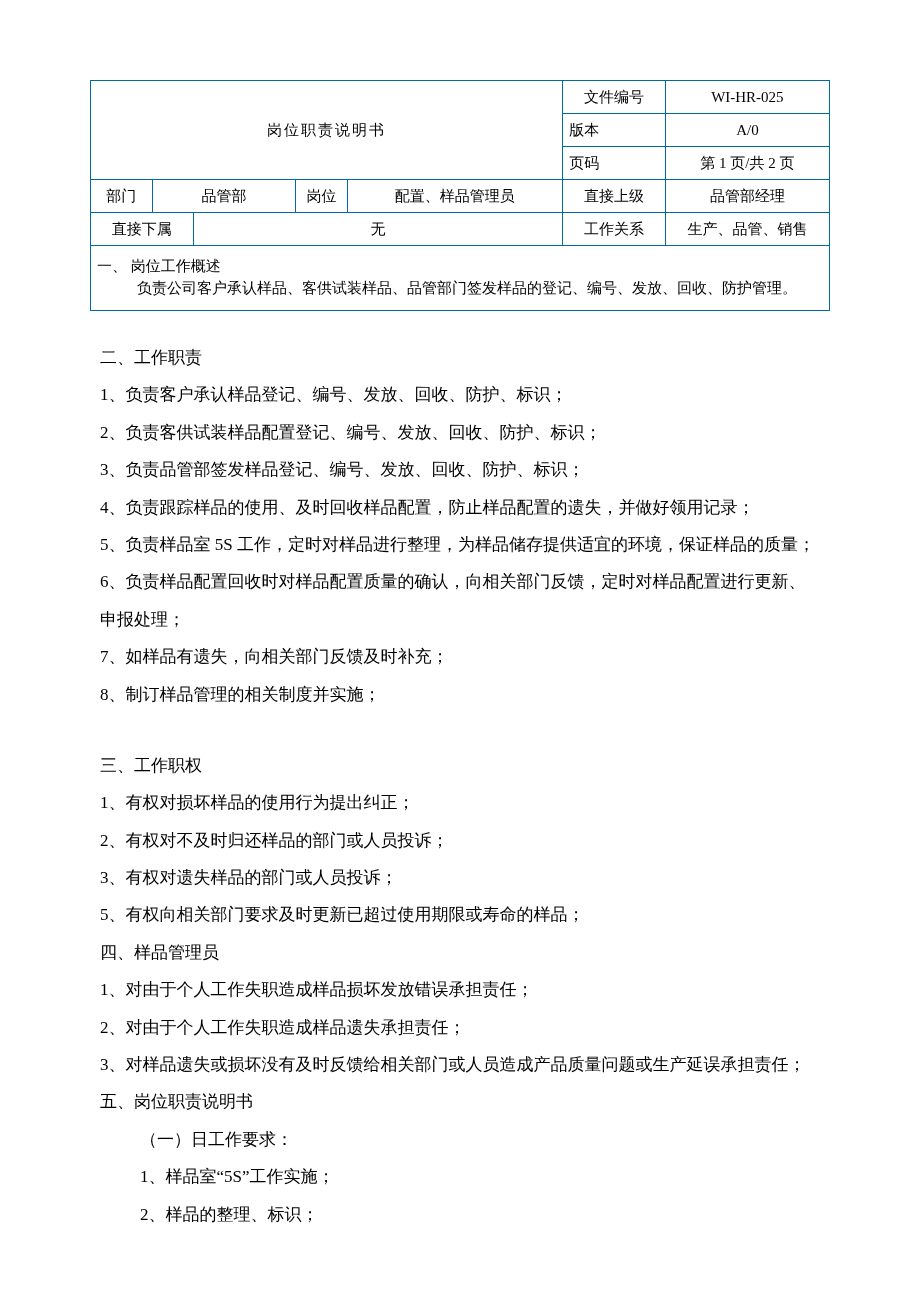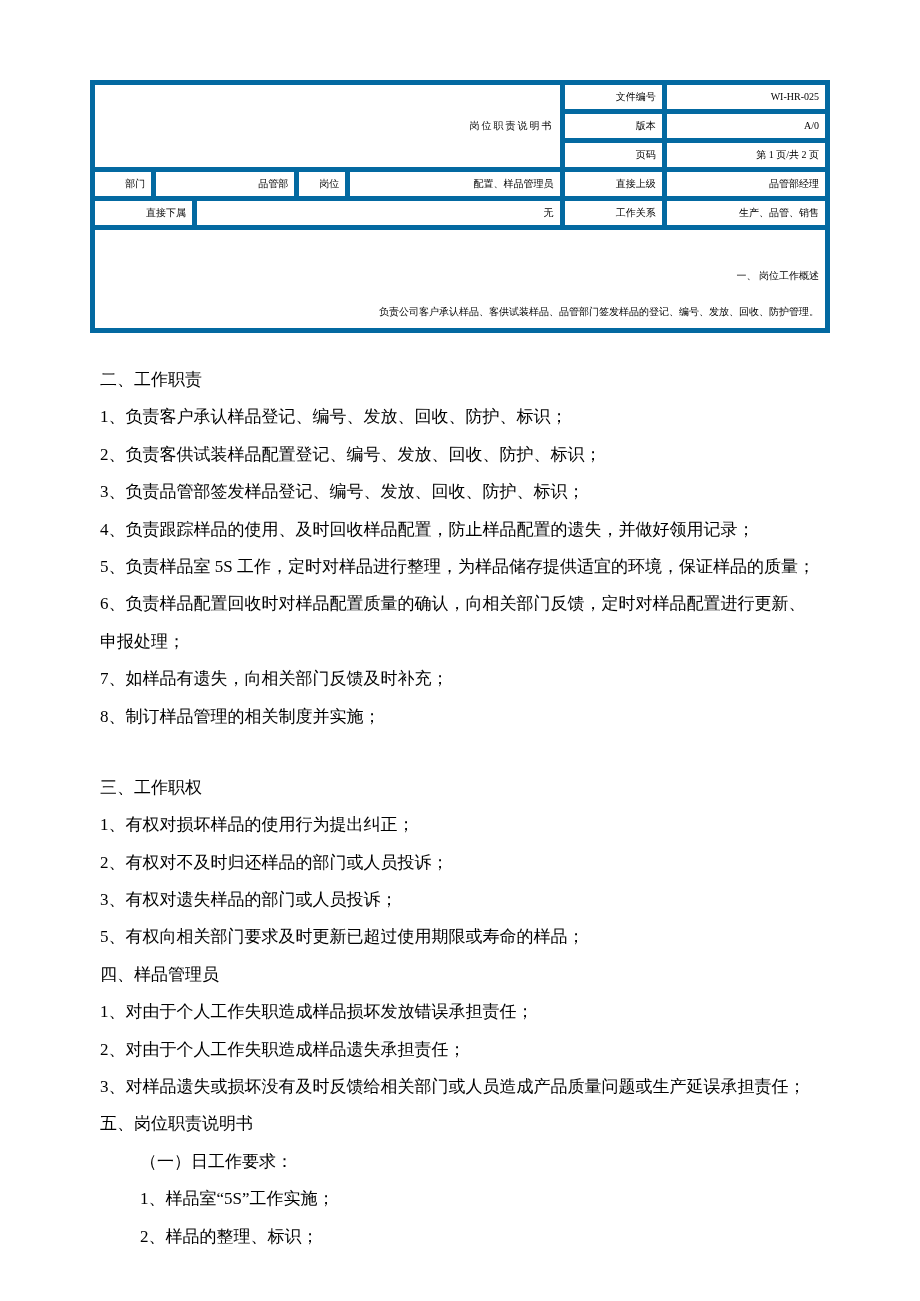--- a/index.html
+++ b/index.html
@@ -17,50 +17,49 @@
     box-sizing: border-box;
     padding: 80px 90px 40px 90px;
     position: relative;
   }
   table.header-table {
     border-collapse: collapse;
     width: 100%;
     table-layout: fixed;
   }
   table.header-table td {
-    border: 5px solid #0369a1;
+    border: 1px solid #0369a1;
     padding: 4px 6px;
-    font-size: 10px;
+    font-size: 15px;
     vertical-align: middle;
-    text-align: right;
   }
   .title-cell {
     text-align: center;
     font-size: 18px;
     letter-spacing: 2px;
   }
   .label-cell {
     text-align: center;
   }
   .val-cell {
     text-align: center;
   }
   .overview-row td {
     padding: 6px 8px;
   }
   .overview-inner {
     padding: 4px 0 4px 0;
   }
   .overview-line1 {
     padding-left: 0;
-    margin-top: 30px;
   }
   .overview-line2 {
     padding-left: 40px;
-    margin-top: 20px;
+    margin-top: 0;
+    font-family: Liberation Mono, monospace;
   }
   .body-text {
     margin-top: 28px;
     font-size: 17px;
     line-height: 2.2;
     padding: 0 10px;
   }
   .body-text p {
     margin: 0;
   }

